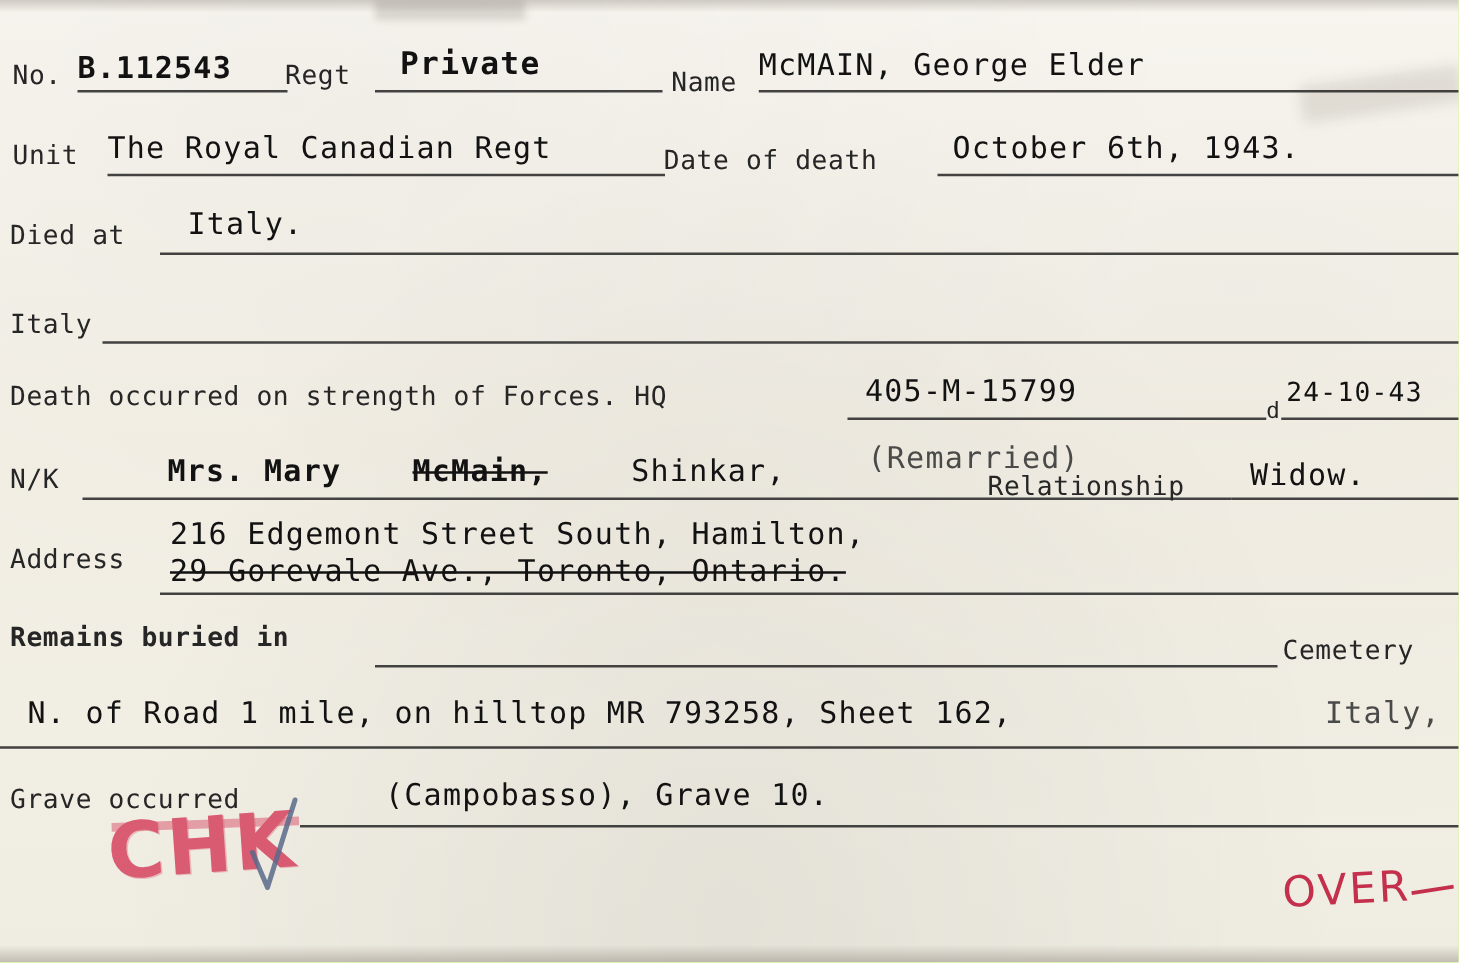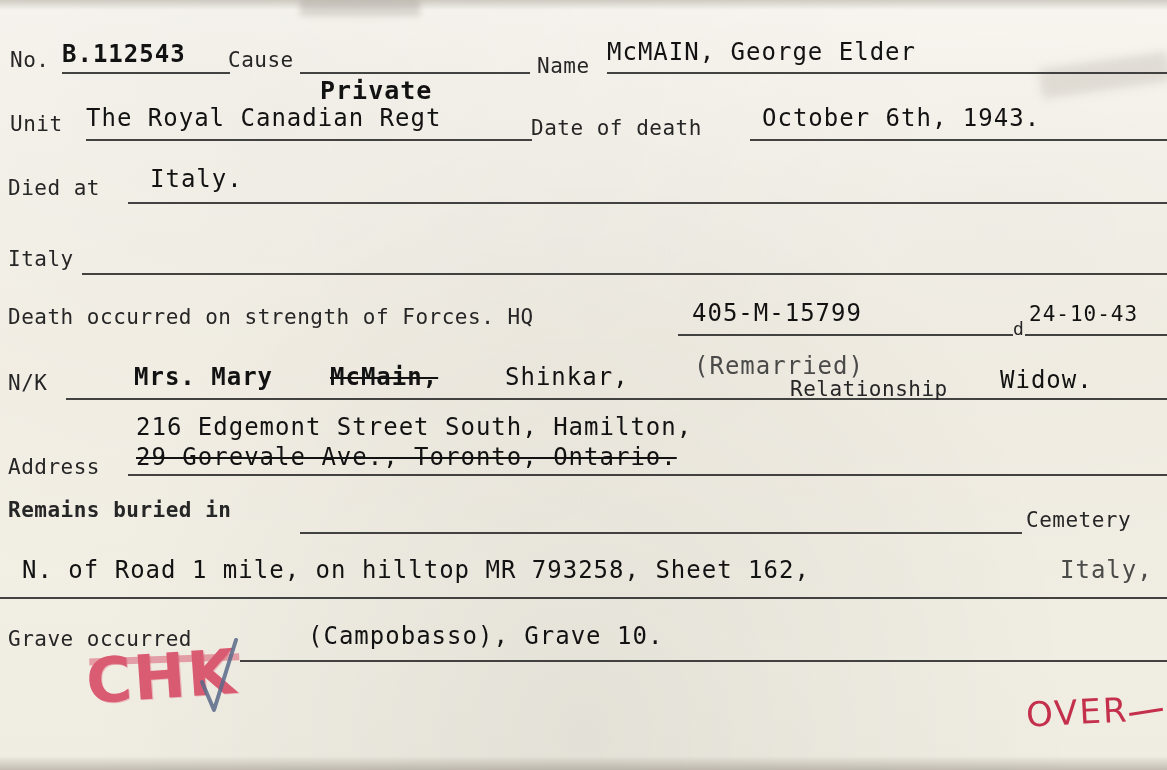--- a/index.html
+++ b/index.html
@@ -45,21 +45,21 @@
     white-space: nowrap;
   }
   .val {
     position: absolute;
     font-size: 24px;
     letter-spacing: 1px;
     color: #121212;
     white-space: nowrap;
   }
   .val.bold { font-weight: bold; }
-  .val.big { font-size: 25px; margin-top: 40px; }
+  .val.big { font-size: 25px; }
   .val.small { font-size: 21px; }
   .faint { color: #3d3d3d; opacity: 0.92; }
 
   .strike {
     text-decoration: line-through;
     text-decoration-thickness: 2px;
   }
 
   
   .stamp {
@@ -143,21 +143,21 @@
 
   <div class="edge-top"></div>
   <div class="smudge1"></div>
   <div class="smudge2"></div>
   <div class="edge-bottom"></div>
 
   <div class="lbl" style="left:10px; top:48px;">No.</div>
   <div class="val bold" style="left:62px; top:40px;">B.112543</div>
   <div class="rule" style="left:62px; top:72px; width:168px;"></div>
 
-  <div class="lbl" style="left:228px; top:48px;">Cause</div>
+  <div class="lbl" style="left:228px; top:48px;">Regt</div>
   <div class="val bold big" style="left:320px; top:36px;">Private</div>
   <div class="rule" style="left:300px; top:72px; width:230px;"></div>
 
   <div class="lbl" style="left:537px; top:54px;">Name</div>
   <div class="val" style="left:607px; top:38px;">McMAIN, George Elder</div>
   <div class="rule" style="left:607px; top:72px; width:560px;"></div>
 
   <div class="lbl" style="left:10px; top:112px;">Unit</div>
   <div class="val" style="left:86px; top:104px;">The Royal Canadian Regt</div>
   <div class="rule" style="left:86px; top:139px; width:446px;"></div>
@@ -183,21 +183,21 @@
   <div class="lbl" style="left:8px; top:371px;">N/K</div>
   <div class="val bold" style="left:134px; top:363px;">Mrs. Mary</div>
   <div class="val bold strike" style="left:330px; top:363px;">McMain,</div>
   <div class="val" style="left:505px; top:363px;">Shinkar,</div>
   <div class="val faint" style="left:694px; top:352px;">(Remarried)</div>
   <div class="rule" style="left:66px; top:398px; width:919px;"></div>
   <div class="lbl" style="left:790px; top:377px;">Relationship</div>
   <div class="val" style="left:1000px; top:366px;">Widow.</div>
   <div class="rule" style="left:985px; top:398px; width:182px;"></div>
 
-  <div class="lbl" style="left:8px; top:455px;">Address</div>
+  <div class="lbl" style="left:8px; top:435px;">Address</div>
   <div class="val" style="left:136px; top:413px;">216 Edgemont Street South, Hamilton,</div>
   <div class="val strike" style="left:136px; top:443px;">29 Gorevale Ave., Toronto, Ontario.</div>
   <div class="rule" style="left:128px; top:474px; width:1039px;"></div>
 
   <div class="lbl" style="left:8px; top:498px;font-weight:bold;">Remains buried in</div>
   <div class="val" style="left:310px; top:492px;"></div>
   <div class="rule" style="left:300px; top:532px; width:722px;"></div>
   <div class="lbl" style="left:1026px; top:508px;">Cemetery</div>
 
   <div class="val" style="left:22px; top:556px;">N. of Road 1 mile, on hilltop  MR 793258, Sheet 162,</div>

